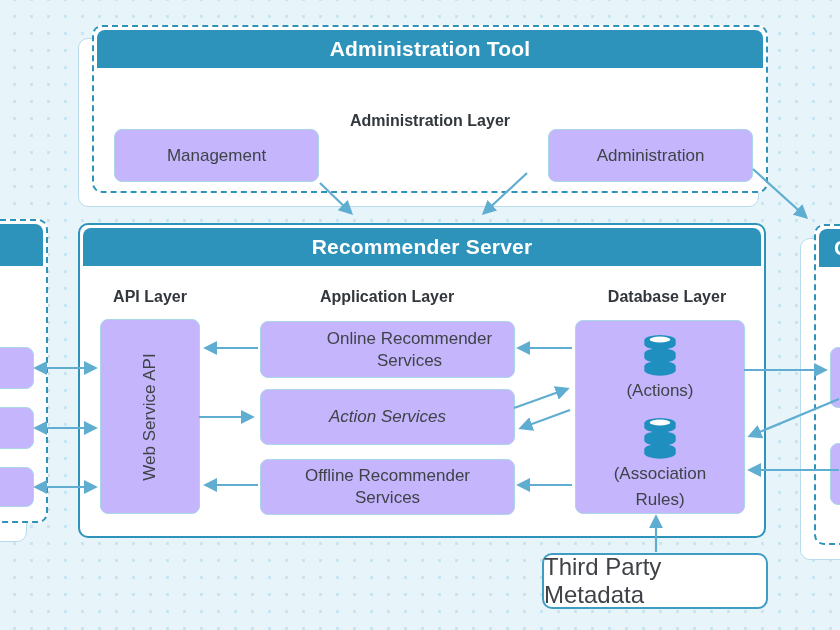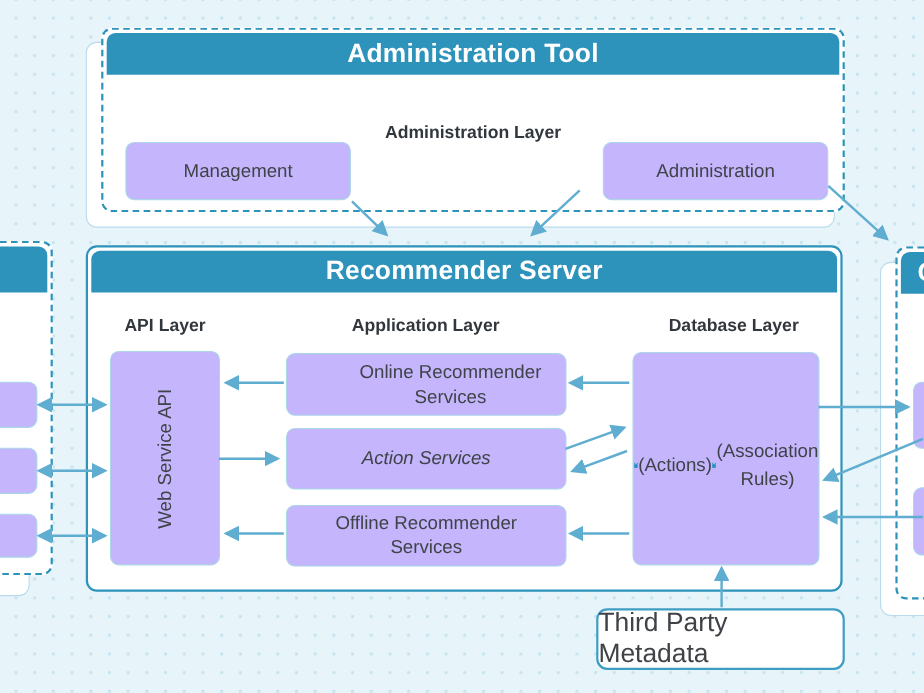--- a/index.html
+++ b/index.html
@@ -12,21 +12,21 @@
     background-position:6px 8px;
   }
   .abs{position:absolute;}
   .back-box{background:#ffffff;border:1.5px solid #b9dcec;border-radius:10px;}
   .dashed-box{background:#ffffff;border:2px dashed #2d93ba;border-radius:10px;box-sizing:border-box;}
   .solid-box{background:#ffffff;border:2px solid #2d93ba;border-radius:10px;box-sizing:border-box;}
   .teal-header{
     position:absolute;left:3px;right:3px;top:3px;height:38px;
     background:#2e93ba;border-radius:8px 8px 0 0;
     display:flex;align-items:center;justify-content:center;
-    color:#ffffff;font-weight:bold;font-size:24px;letter-spacing:.2px;
+    color:#ffffff;font-weight:bold;font-size:21px;letter-spacing:.2px;
   }
   .sub-box{
     position:absolute;background:#c4b5fd;border:1.5px solid #aad6e8;border-radius:8px;
     display:flex;align-items:center;justify-content:center;text-align:center;
     color:#3f4347;font-size:17px;line-height:22px;box-sizing:border-box;
   }
   .layer-label{
     position:absolute;text-align:center;color:#31373c;
     font-weight:bold;font-size:16px;line-height:28px;
   }
@@ -79,21 +79,21 @@
     <div class="sub-box" style="left:180px;top:96px;width:255px;height:57px;padding-left:44px;">
       <span style="width:200px;">Online Recommender Services</span>
     </div>
     <div class="sub-box" style="left:180px;top:164px;width:255px;height:56px;font-style:italic;">
       <span>Action Services</span>
     </div>
     <div class="sub-box" style="left:180px;top:234px;width:255px;height:56px;">
       <span style="width:200px;">Offline Recommender Services</span>
     </div>
 
-    <div class="sub-box" style="left:495px;top:95px;width:170px;height:194px;flex-direction:row;justify-content:flex-start;padding-top:12px;">
+    <div class="sub-box" style="left:495px;top:95px;width:170px;height:194px;flex-direction:column;justify-content:flex-start;padding-top:12px;">
       <svg width="36" height="46" viewBox="0 0 36 46">
         <path d="M2 7.5 a16 5.5 0 0 1 32 0 v4 a16 5.5 0 0 1 -32 0 z" fill="#1f8fc0"></path>
         <ellipse cx="18" cy="6.6" rx="10.5" ry="3" fill="#ffffff"></ellipse>
         <path d="M2 21 a16 5.5 0 0 1 32 0 v4 a16 5.5 0 0 1 -32 0 z" fill="#1f8fc0"></path>
         <path d="M2 34 a16 5.5 0 0 1 32 0 v4 a16 5.5 0 0 1 -32 0 z" fill="#1f8fc0"></path>
       </svg>
       <div class="db-label">(Actions)</div>
       <div style="height:12px;"></div>
       <svg width="36" height="46" viewBox="0 0 36 46">
         <path d="M2 7.5 a16 5.5 0 0 1 32 0 v4 a16 5.5 0 0 1 -32 0 z" fill="#1f8fc0"></path>

